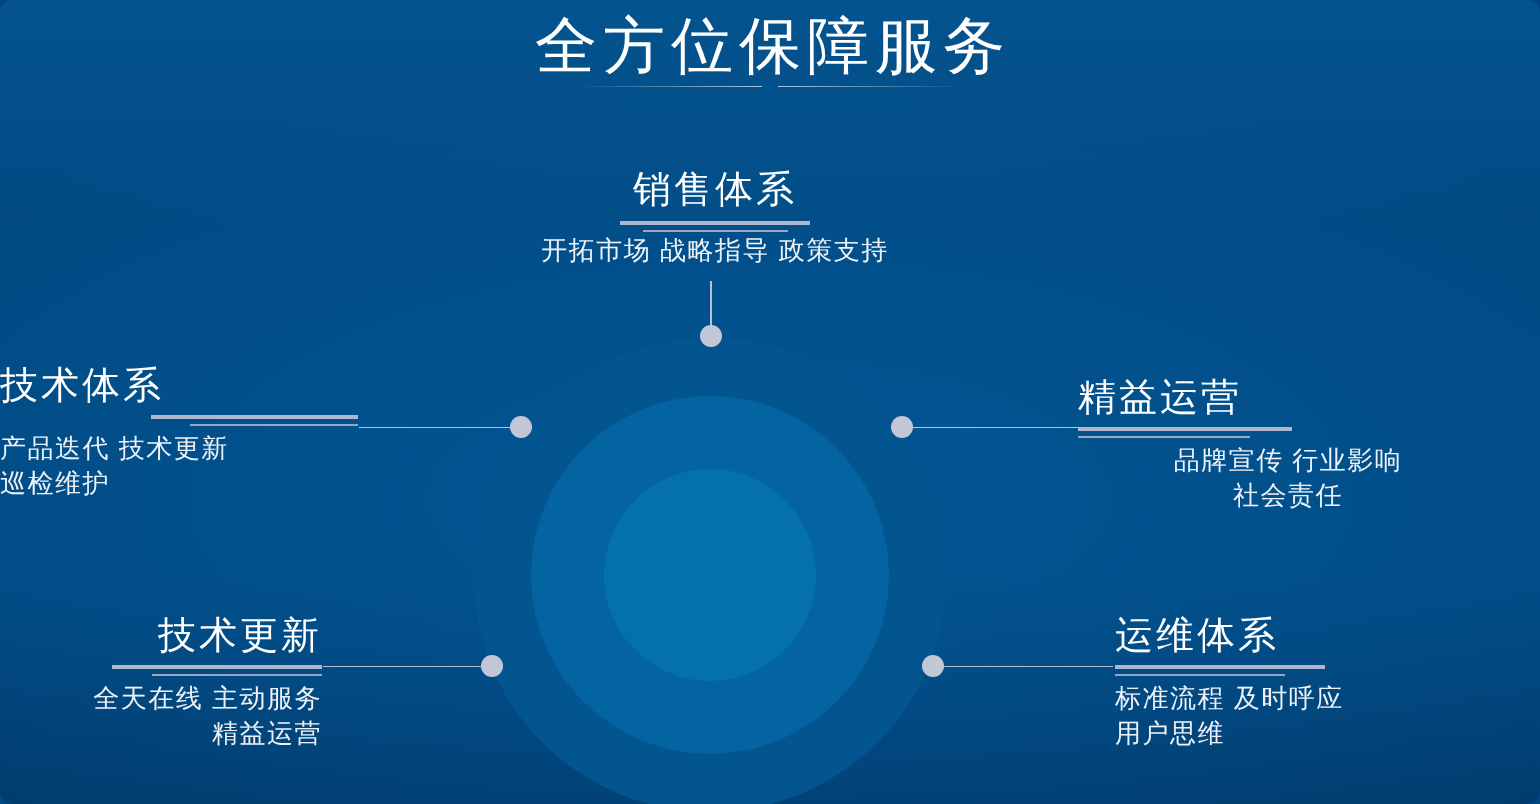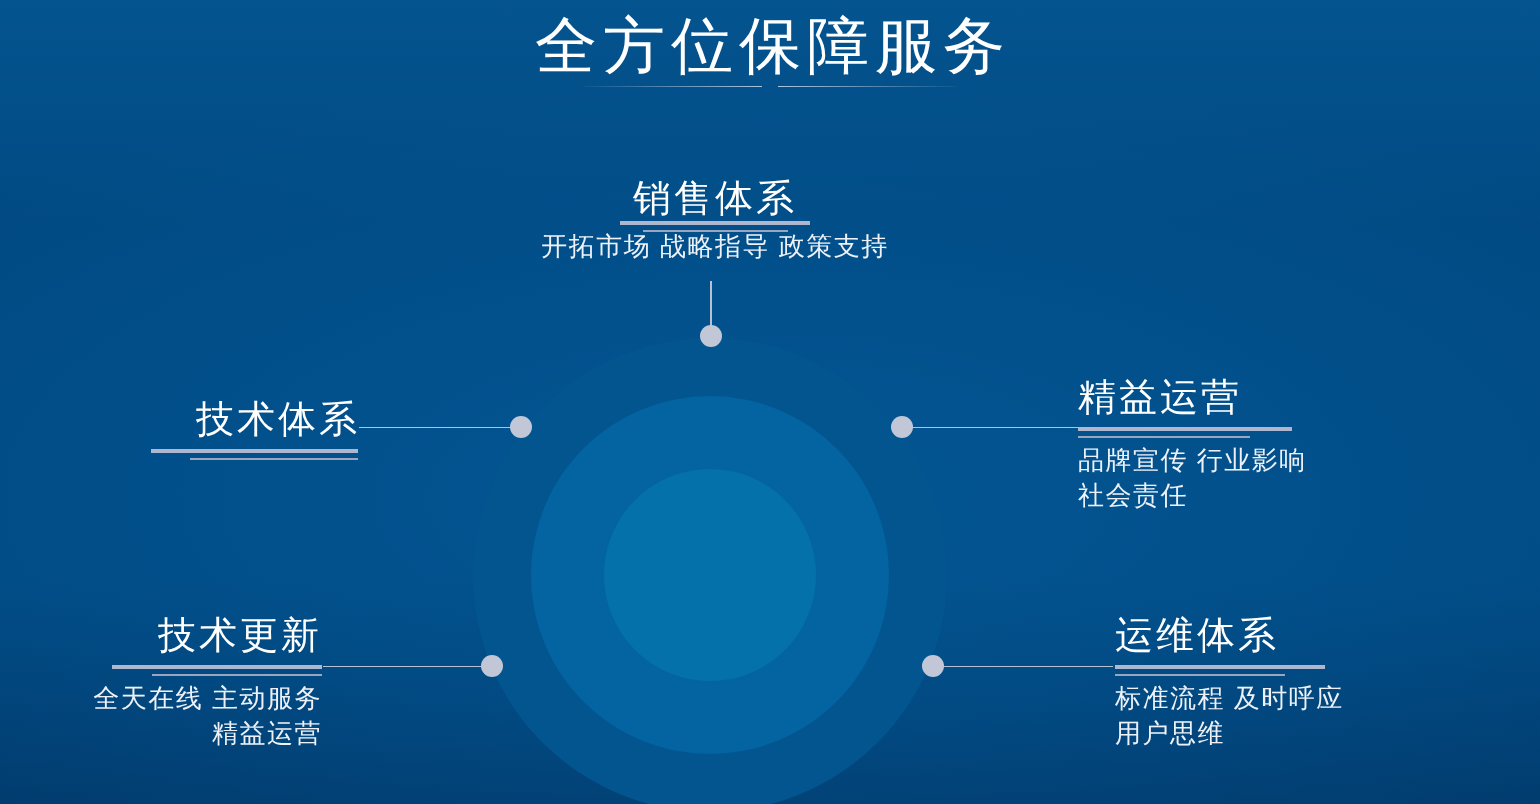--- a/index.html
+++ b/index.html
@@ -9,20 +9,21 @@
     background: #02477f;
   }
   #stage {
     position: relative;
     width: 1540px;
     height: 804px;
     overflow: hidden;
     background: #014a83;
     font-family: "Liberation Sans", "DejaVu Sans", sans-serif;
     color: #ffffff;
+    border-radius: 13px;
     -webkit-font-smoothing: antialiased;
   }
   
   #stage::before {
     content: "";
     position: absolute;
     inset: 0;
     background:
       radial-gradient(120% 95% at 50% 62%, rgba(4,98,165,0.50) 0%, rgba(1,74,131,0.0) 58%),
       linear-gradient(180deg, #04548f 0%, #014a83 28%, #014a83 72%, #013c6e 100%);
@@ -120,28 +121,28 @@
     width: 22px;
     height: 22px;
     border-radius: 50%;
     background: #c2c7d7;
     transform: translate(-50%, -50%);
     z-index: 5;
   }
 
   
   #node-sales            { left: 505px; top: 168px; width: 420px; text-align: center; }
-  #node-sales .node-title{ margin: 9px; font-family: Liberation Serif, serif; }
-  #node-sales .node-desc { }
-
-  #node-tech             { left: 0px;   top: 398px; width: 360px; text-align: right; padding-right: 0; }
+  #node-sales .node-title{ margin: 0; font-family: Liberation Serif, serif; }
+  #node-sales .node-desc { margin-top: 22px; }
+
+  #node-tech             { left: 0px;   top: 364px; width: 360px; padding-right: 0; }
   #node-tech .node-desc  { margin-top: 24px; }
 
   #node-marketing        { left: 1078px; top: 376px; width: 420px; text-align: left; }
-  #node-marketing .node-desc { margin-top: 24px; }
+  #node-marketing .node-desc { margin-top: 24px; text-align: center; }
 
   #node-support          { left: 0px;   top: 614px; width: 322px; text-align: right; }
   #node-support .node-desc { margin-top: 24px; }
 
   #node-ops              { left: 1115px; top: 614px; width: 420px; text-align: left; }
   #node-ops .node-desc   { margin-top: 24px; }
 </style>
 </head>
 <body>
 
@@ -182,20 +183,24 @@
     <div class="rule-thin" style="left:138px; top:62px; width:145px;"></div>
     <div class="node-desc">
       <span>开拓市场 战略指导 政策支持</span>
     </div>
   </div>
 
   <div class="node" id="node-tech">
     <div class="node-title">技术体系</div>
     <div class="rule-thick" style="left:151px; top:51px; width:207px;"></div>
     <div class="rule-thin" style="left:190px; top:60px; width:168px;"></div>
+    <div class="node-desc">
+      <span>产品迭代 技术更新</span>
+      <span class="l2">巡检维护</span>
+    </div>
   </div>
 
   <div class="node" id="node-marketing">
     <div class="node-title">精益运营</div>
     <div class="rule-thick" style="left:0px; top:51px; width:214px;"></div>
     <div class="rule-thin" style="left:0px; top:60px; width:172px;"></div>
     <div class="node-desc">
       <span>品牌宣传 行业影响</span>
       <span class="l2">社会责任</span>
     </div>

